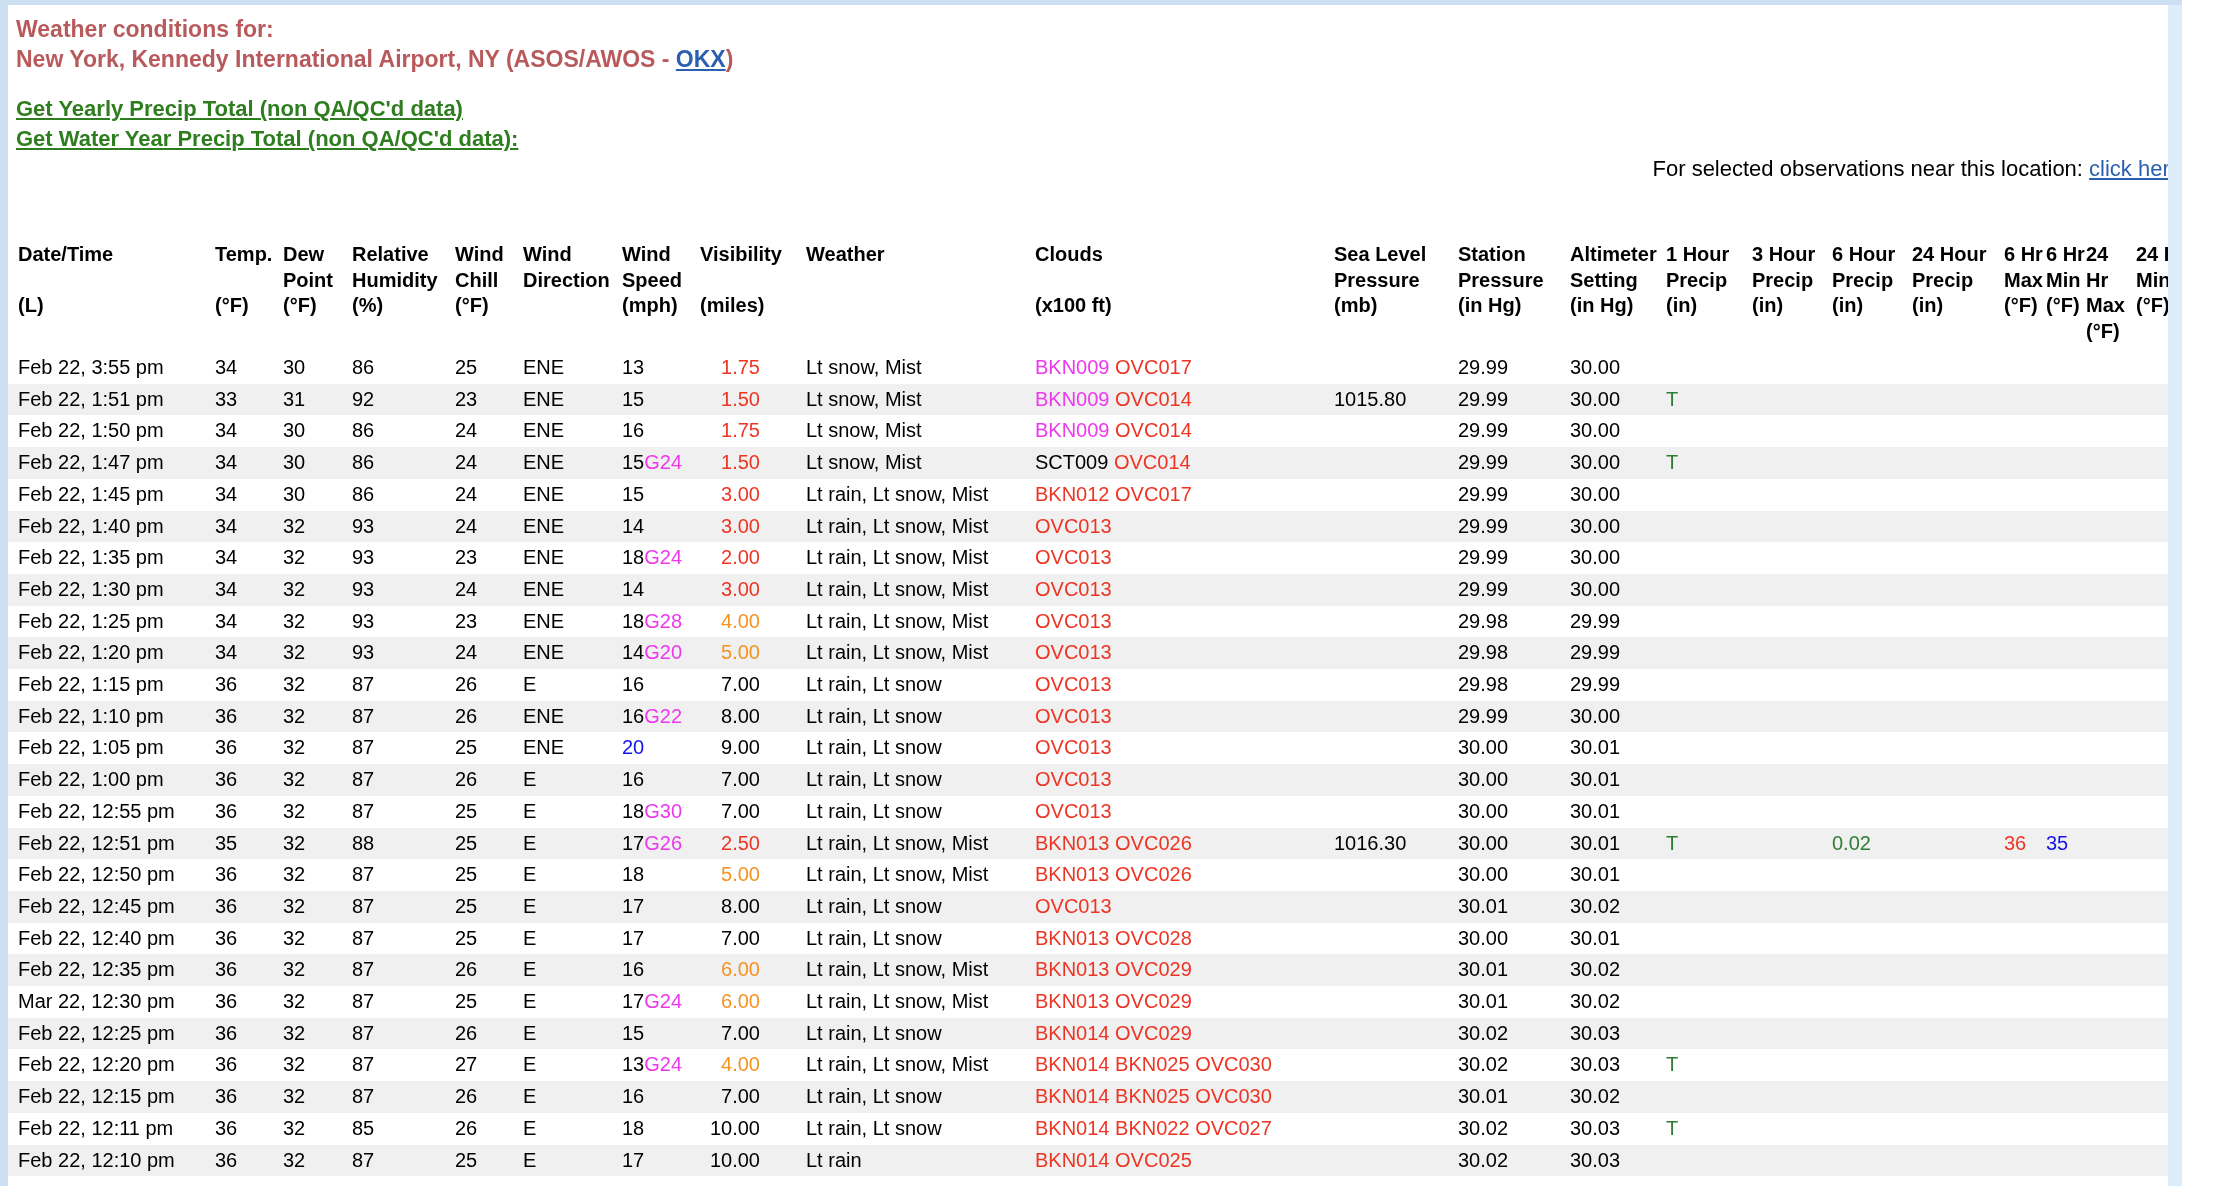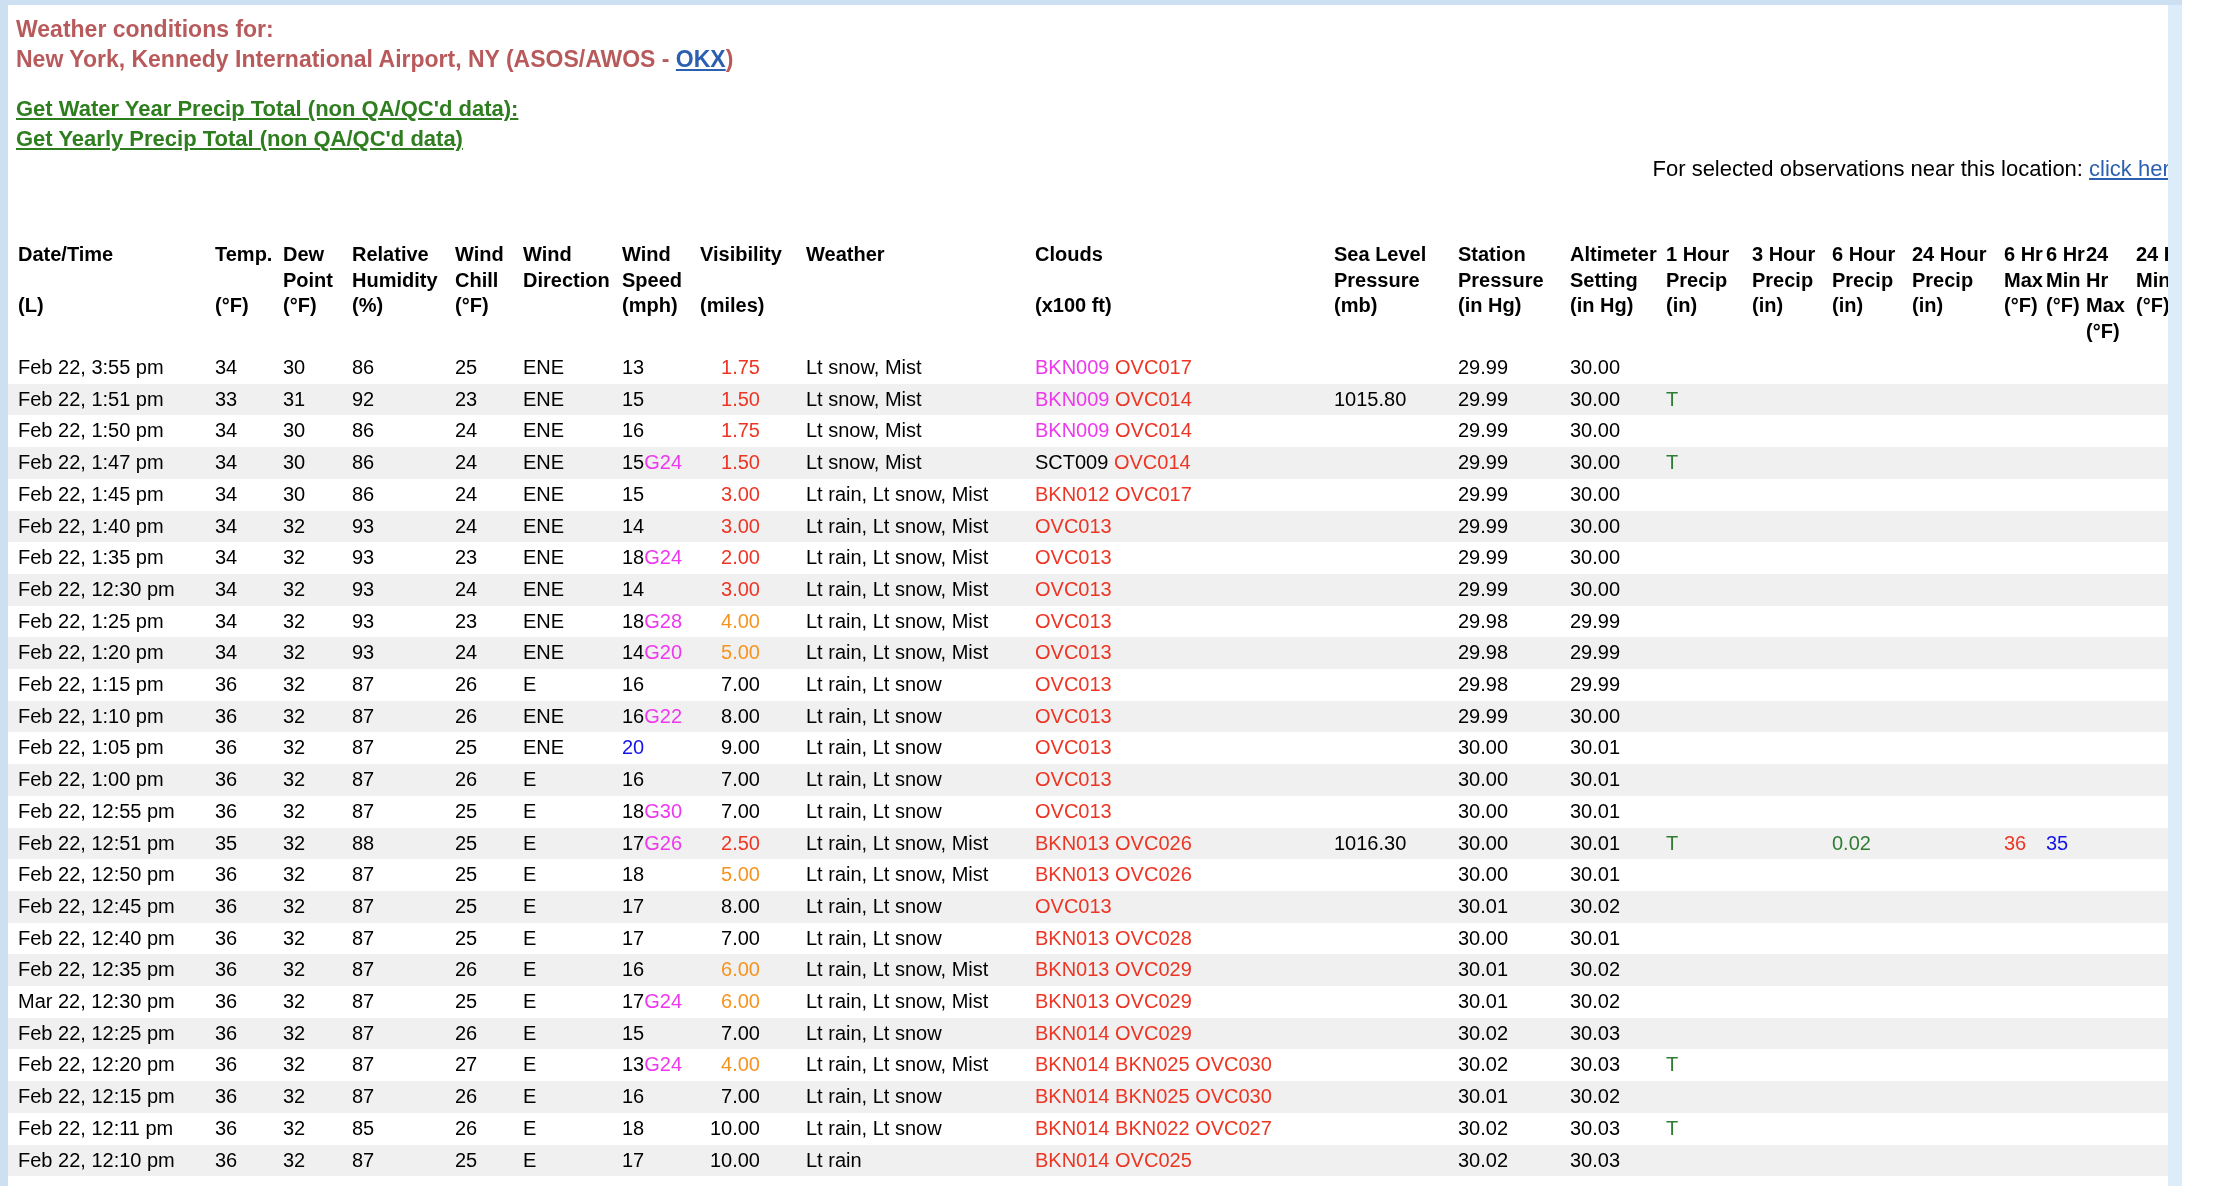--- a/index.html
+++ b/index.html
@@ -54,22 +54,22 @@
 
 <div class="frame">
   <div class="content">
 
     <div class="hdr">
       <div>Weather conditions for:</div>
       <div><span>New York, Kennedy International Airport, NY (ASOS/AWOS - </span><a href="#" class="blue-link">OKX</a><span>)</span></div>
     </div>
 
     <div class="links">
+      <div><a href="#" class="green-link">Get Yearly Precip Total (non QA/QC'd data)</a></div>
       <div><a href="#" class="green-link">Get Water Year Precip Total (non QA/QC'd data):</a></div>
-      <div><a href="#" class="green-link">Get Yearly Precip Total (non QA/QC'd data)</a></div>
       <div class="selected-obs"><span>For selected observations near this location: </span><a href="#" class="blue-link">click here</a></div>
     </div>
 
     <table id="obs-table">
       <colgroup id="obs-cols">
           <col class="col-date">
           <col class="col-temp">
           <col class="col-dew">
           <col class="col-rh">
           <col class="col-chill">
@@ -313,21 +313,21 @@
             <td class="cell-p1"></td>
             <td class="cell-p3"></td>
             <td class="cell-p6"></td>
             <td class="cell-p24"></td>
             <td class="cell-max6"></td>
             <td class="cell-min6"></td>
             <td class="cell-max24"></td>
             <td class="cell-min24"></td>
           </tr>
           <tr>
-            <td class="cell-date">Feb 22, 12:30 pm</td>
+            <td class="cell-date">Feb 22, 1:30 pm</td>
             <td class="cell-temp">34</td>
             <td class="cell-dew">32</td>
             <td class="cell-rh">93</td>
             <td class="cell-chill">24</td>
             <td class="cell-dir">ENE</td>
             <td class="cell-wind"><span>14</span></td>
             <td class="cell-vis"><span class="c-red">3.00</span></td>
             <td class="cell-wx">Lt rain, Lt snow, Mist</td>
             <td class="cell-clouds"><span class="c-red">OVC013</span></td>
             <td class="cell-slp"></td>

